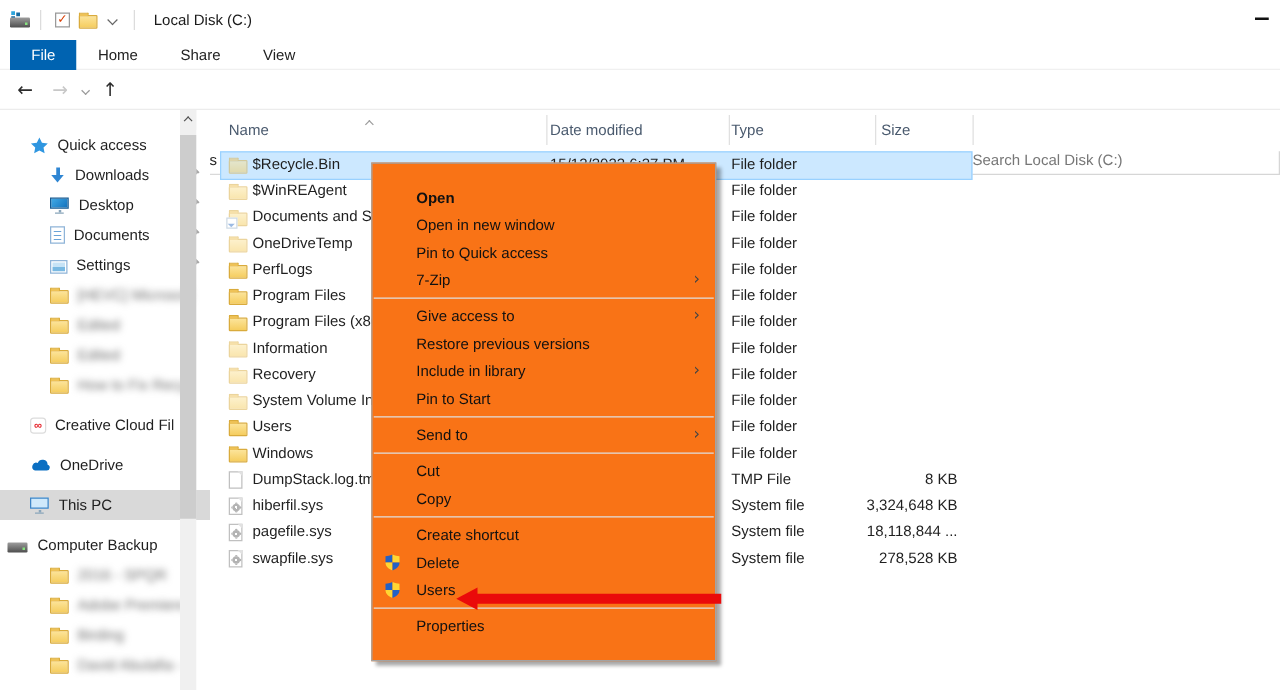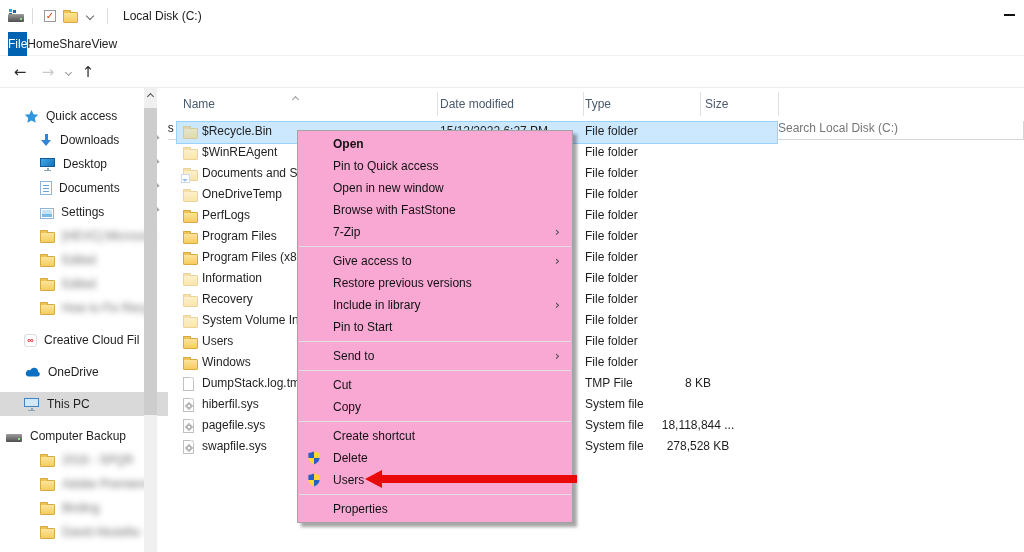--- a/index.html
+++ b/index.html
@@ -9,21 +9,21 @@
 
   
   .titlebar{position:absolute;top:0;left:0;right:0;height:32px;display:flex;align-items:center;padding-left:8px;}
   .qat-sep{width:1px;height:16px;background:#dcdcdc;margin:0 7px;}
   .qat-btn{display:flex;align-items:center;justify-content:center;width:20px;height:22px;}
   .title-text{margin-left:8px;font-size:12px;color:#1a1a1a;}
   .win-min{position:absolute;right:9px;top:14px;width:11px;height:2px;background:#111;}
 
   
   .tabbar{position:absolute;top:32px;left:0;right:0;height:24px;display:flex;padding-left:8px;border-bottom:1px solid #f0f0f0;background:#fff;}
-  .tab{height:24px;line-height:24px;padding:0 0;color:#222;cursor:default;}
+  .tab{height:24px;line-height:24px;padding:0 17px;color:#222;cursor:default;}
   .tab.active{background:#0063b1;color:#fff;}
 
   
   .navrow{position:absolute;top:56px;left:0;right:0;height:32px;background:#fff;border-bottom:1px solid #ececec;}
   .nav-btn{position:absolute;top:4px;width:24px;height:24px;display:flex;align-items:center;justify-content:center;
            font-family:"DejaVu Sans",sans-serif;font-size:15px;color:#2b2b2b;}
   .nav-btn.disabled{color:#c8c8c8;}
   .chev{display:inline-block;width:6px;height:6px;border-right:1.4px solid #666;border-bottom:1.4px solid #666;}
   .chev.down{transform:rotate(45deg);}
   .chev.right{transform:rotate(-45deg);width:4px;height:4px;}
@@ -59,21 +59,21 @@
   .sort-caret .chev{width:5px;height:5px;border-color:#9b9b9b;}
   .rows{position:absolute;top:121px;left:160px;right:0;}
   .file-row{position:relative;height:21px;}
   .file-row.selected::before{content:"";position:absolute;left:16px;top:0;width:600px;height:21px;
        background:#cce8ff;border:1px solid #99d1ff;}
   .cell{position:absolute;top:0;height:21px;line-height:21px;white-space:nowrap;}
   .c-icon{left:23px;top:3px;height:16px;line-height:normal;}
   .c-name{left:42px;}
   .c-date{left:280px;color:#1f1f1f;}
   .c-type{left:425px;}
-  .c-size{left:470px;width:136px;text-align:center;}
+  .c-size{left:470px;width:136px;text-align:right;}
 
   
   .ic{display:inline-block;position:relative;flex:none;vertical-align:middle;}
   .ic-folder{width:15px;height:11px;background:linear-gradient(#fce49a,#f5cd5f);border:1px solid #d9ab3c;border-radius:1px;margin-top:3px;}
   .ic-folder::before{content:"";position:absolute;top:-3px;left:-1px;width:6px;height:2px;background:#eec257;border:1px solid #d9ab3c;border-bottom:none;border-radius:1px 1px 0 0;}
   .ic-folder.faded{opacity:.5;}
   .ic-folder.jn::after{content:"";position:absolute;left:-3px;bottom:-3px;width:7px;height:7px;background:#fff;border:1px solid #9fb6cc;}
   .ic-folder.jn .jn-arrow{position:absolute;left:-1px;bottom:-1px;width:0;height:0;border-left:4px solid transparent;border-bottom:4px solid #3a77c9;transform:rotate(45deg);z-index:2;}
   .ic-drive{width:17px;height:14px;}
   .ic-drive .body{position:absolute;left:0;bottom:1px;width:16px;height:8px;background:linear-gradient(#9d9d9d,#4e4e4e);border-radius:1px;}
@@ -93,22 +93,22 @@
   .ic-pic::after{content:"";position:absolute;inset:1px;background:linear-gradient(#c6e3f6 55%,#79b9e2 55%);}
   .ic-cc{width:13px;height:13px;background:#fff;border:1px solid #dcdcdc;border-radius:3px;color:#e5252c;font-weight:bold;font-size:9px;line-height:11px;text-align:center;}
   .ic-file{width:11px;height:14px;background:#fff;border:1px solid #ababab;opacity:.75;}
   .ic-file::before{content:"";position:absolute;right:-1px;top:-1px;border-left:4px solid transparent;border-top:4px solid #d7d7d7;}
   .ic-file.gear::after{content:"";position:absolute;left:2px;top:4px;width:6px;height:6px;border-radius:50%;
       background:radial-gradient(circle,#fff 0 1px,#9a9a9a 1px 3px);
       box-shadow:0 -3px 0 -2px #9a9a9a,0 3px 0 -2px #9a9a9a,3px 0 0 -2px #9a9a9a,-3px 0 0 -2px #9a9a9a;}
   .ic-check{width:12px;height:12px;background:#fff;border:1px solid #9a9a9a;color:#d83b01;font-size:10px;font-weight:bold;line-height:10px;text-align:center;}
 
   
-  .context-menu{position:absolute;left:297px;top:130px;width:276px;background:#f9a8d4;border:1px solid #a3a3a3;
-      padding:2px 0;z-index:50;box-shadow:4px 4px 3px rgba(0,0,0,.35);}
+  .context-menu{position:absolute;left:297px;top:130px;width:276px;background:#f97316;border:1px solid #a3a3a3;
+      padding:16px 0;z-index:50;box-shadow:4px 4px 3px rgba(0,0,0,.35);}
   .menu-item{position:relative;height:22px;line-height:22px;padding-left:35px;white-space:nowrap;color:#111;}
   .menu-item.bold{font-weight:bold;}
   .menu-ic{position:absolute;left:9px;top:4px;}
   .sub-arrow{position:absolute;right:12px;top:0;font-size:13px;color:#444;font-family:"DejaVu Sans",sans-serif;}
   .menu-sep{height:1px;background:#e0e0e0;margin:3px 1px;}
 
   
   .red-arrow{position:absolute;left:365px;top:470px;width:212px;height:18px;z-index:60;}
   .red-arrow .head{position:absolute;left:0;top:0;width:0;height:0;border-top:9px solid transparent;border-bottom:9px solid transparent;border-right:17px solid #ea0a0a;}
   .red-arrow .tail{position:absolute;left:15px;right:0;top:5px;height:8px;background:#ea0a0a;}
@@ -406,20 +406,21 @@
        <span class="cell c-name">DumpStack.log.tmp</span>
        <span class="cell c-date"></span>
        <span class="cell c-type">TMP File</span>
        <span class="cell c-size">8 KB</span>
      </div>
       <div class="file-row">
        <span class="cell c-icon"><span class="ic ic-file gear"></span></span>
        <span class="cell c-name">hiberfil.sys</span>
        <span class="cell c-date"></span>
        <span class="cell c-type">System file</span>
+       <span class="cell c-size">3,324,648 KB</span>
      </div>
       <div class="file-row">
        <span class="cell c-icon"><span class="ic ic-file gear"></span></span>
        <span class="cell c-name">pagefile.sys</span>
        <span class="cell c-date"></span>
        <span class="cell c-type">System file</span>
        <span class="cell c-size">18,118,844 ...</span>
      </div>
       <div class="file-row">
        <span class="cell c-icon"><span class="ic ic-file gear"></span></span>
@@ -431,31 +432,26 @@
     </div>
 
   <div class="context-menu" id="context-menu">
       <div class="menu-item bold">
        
        <span>Open</span>
        
      </div>
       <div class="menu-item">
        
+       <span>Open in new window</span>
+       
+     </div>
+      <div class="menu-item">
+       
        <span>Pin to Quick access</span>
-       
-     </div>
-      <div class="menu-item">
-       
-       <span>Open in new window</span>
-       
-     </div>
-      <div class="menu-item">
-       
-       <span>Browse with FastStone</span>
        
      </div>
       <div class="menu-item">
        
        <span>7-Zip</span>
        <span class="sub-arrow">›</span>
      </div>
       <div class="menu-sep"></div>
       <div class="menu-item">
        

